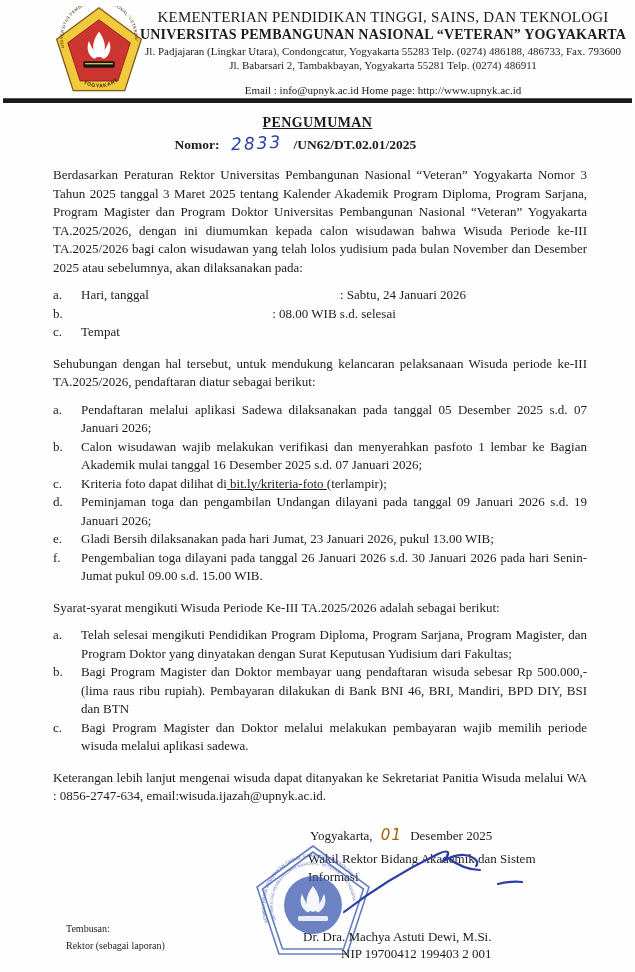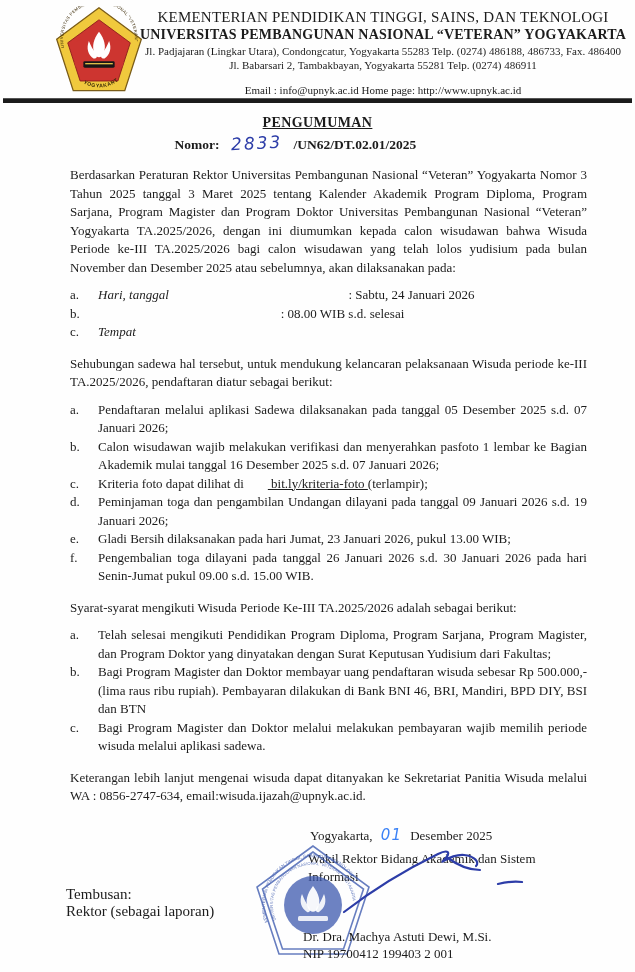--- a/index.html
+++ b/index.html
@@ -21,39 +21,39 @@
   .lh-univ{font-size:14px;font-weight:bold;letter-spacing:.2px;white-space:nowrap;margin-top:1px;}
   .lh-addr{font-size:11px;margin-top:2px;white-space:nowrap;}
   .lh-contact{font-size:11px;margin-top:13px;white-space:nowrap;}
   .rule{height:4px;background:#1b1b1b;margin:5px 3px 0 3px;border-top:1px solid #555;}
   
   .title-block{text-align:center;margin-top:10px;}
   .doc-title{display:inline-block;font-weight:bold;font-size:14px;text-decoration:underline;letter-spacing:.4px;}
   .nomor-line{margin-top:2px;font-size:13.5px;font-weight:bold;transform:translateX(-22px);}
   .hand{color:#2d3da8;font-family:"DejaVu Sans",sans-serif;font-style:italic;font-size:17px;letter-spacing:2px;display:inline-block;transform:rotate(-3deg);padding:0 8px;font-weight:normal;}
   
-  .body-text{padding:0 48px 0 70px;font-size:13px;line-height:18.5px;}
+  .body-text{padding:0 48px 0 53px;font-size:13px;line-height:18.5px;}
   p.par{margin:13px 0 0 0;text-align:justify;}
   .list{margin-top:9px;}
   .li{display:flex;}
   .li .mk{flex:0 0 28px;}
   .li .content{flex:1;text-align:justify;}
-  .sched .lbl{flex:0 0 138px;font-style:italic;}
+  .sched .lbl{flex:0 0 138px;}
   .sched .val{flex:1;text-align:center;}
   .b{font-weight:normal;}
-  .u{text-decoration:underline;margin-left:24px;}
+  .u{text-decoration:underline;}
   
   .sig-section{position:relative;height:160px;margin-top:12px;}
   .sig-date{position:absolute;left:310px;top:8px;font-size:13px;}
   .sig-role{position:absolute;left:308px;top:32px;width:270px;font-size:13px;line-height:18px;}
-  .sig-name{position:absolute;left:303px;top:110px;font-size:13px;line-height:17px;}
+  .sig-name{position:absolute;left:303px;top:110px;font-size:13px;line-height:17px;text-align:right;}
   .stamp{position:absolute;left:238px;top:24px;width:150px;height:130px;opacity:.9;}
   .signature-svg{position:absolute;left:330px;top:22px;width:220px;height:80px;}
-  .hand2{color:#3b82f6;font-family:"DejaVu Sans",sans-serif;font-style:italic;font-size:15px;letter-spacing:1px;display:inline-block;padding:0 5px;}
-  .tembusan{position:absolute;left:66px;top:886px;font-size:15px;line-height:17px;}
+  .hand2{color:#a16207;font-family:"DejaVu Sans",sans-serif;font-style:italic;font-size:15px;letter-spacing:1px;display:inline-block;padding:0 5px;}
+  .tembusan{position:absolute;left:66px;top:920px;font-size:10px;line-height:17px;}
 </style>
 </head>
 <body>
 
 <div class="page">
 
   <div class="letterhead">
     <svg class="logo" viewBox="0 0 100 100">
 
       <polygon points="50,2 4,36 22,92 78,92 96,36" fill="#f0c93d" stroke="#7a5c18" stroke-width="1.4"></polygon>
@@ -75,21 +75,21 @@
       <text font-size="4.6" fill="#3c2b07" font-family="Liberation Sans, sans-serif" letter-spacing=".4">
         <textPath href="#arcTop" startOffset="2%">UNIVERSITAS PEMBANGUNAN NASIONAL “VETERAN”</textPath>
       </text>
       <text font-size="5.6" fill="#3c2b07" font-weight="bold" font-family="Liberation Sans, sans-serif" letter-spacing=".6">
         <textPath href="#arcBottom" startOffset="8%">YOGYAKARTA</textPath>
       </text>
     </svg>
     <div class="lh-text">
       <div class="lh-ministry">KEMENTERIAN PENDIDIKAN TINGGI, SAINS, DAN TEKNOLOGI</div>
       <div class="lh-univ">UNIVERSITAS PEMBANGUNAN NASIONAL “VETERAN” YOGYAKARTA</div>
-      <div class="lh-addr">Jl. Padjajaran (Lingkar Utara), Condongcatur, Yogyakarta 55283 Telp. (0274) 486188, 486733, Fax. 486400</div>
+      <div class="lh-addr">Jl. Padjajaran (Lingkar Utara), Condongcatur, Yogyakarta 55283 Telp. (0274) 486188, 486733, Fax. 793600</div>
       <div class="lh-addr">Jl. Babarsari 2, Tambakbayan, Yogyakarta 55281 Telp. (0274) 486911</div>
       <div class="lh-contact">Email : info@upnyk.ac.id Home page: http://www.upnyk.ac.id</div>
     </div>
   </div>
   <div class="rule"></div>
 
   <div class="title-block">
     <span class="doc-title">PENGUMUMAN</span>
     <div class="nomor-line">
       <span>Nomor:</span>
@@ -111,21 +111,21 @@
       <div class="li sched">
         <span class="mk">b.</span>
         <span class="val">: 08.00 WIB s.d. selesai</span>
       </div>
       <div class="li sched">
         <span class="mk">c.</span>
         <span class="lbl">Tempat</span>
       </div>
     </div>
 
-    <p class="par">Sehubungan sadewa hal tersebut, untuk mendukung kelancaran pelaksanaan Wisuda periode ke-III TA.2025/2026, pendaftaran diatur sebagai berikut:</p>
+    <p class="par">Sehubungan dengan hal tersebut, untuk mendukung kelancaran pelaksanaan Wisuda periode ke-III TA.2025/2026, pendaftaran diatur sebagai berikut:</p>
 
     <div class="list">
       <div class="li">
         <span class="mk"><span>a.</span></span>
         <span class="content"><span>Pendaftaran melalui aplikasi </span><span class="b">Sadewa</span><span> dilaksanakan pada tanggal </span><span class="b">05 Desember 2025 s.d. 07 Januari 2026;</span></span>
       </div>
       <div class="li">
         <span class="mk"><span>b.</span></span>
         <span class="content"><span>Calon wisudawan wajib melakukan verifikasi dan menyerahkan pasfoto 1 lembar ke Bagian Akademik mulai tanggal </span><span class="b">16 Desember 2025 s.d. 07 Januari 2026;</span></span>
       </div>

